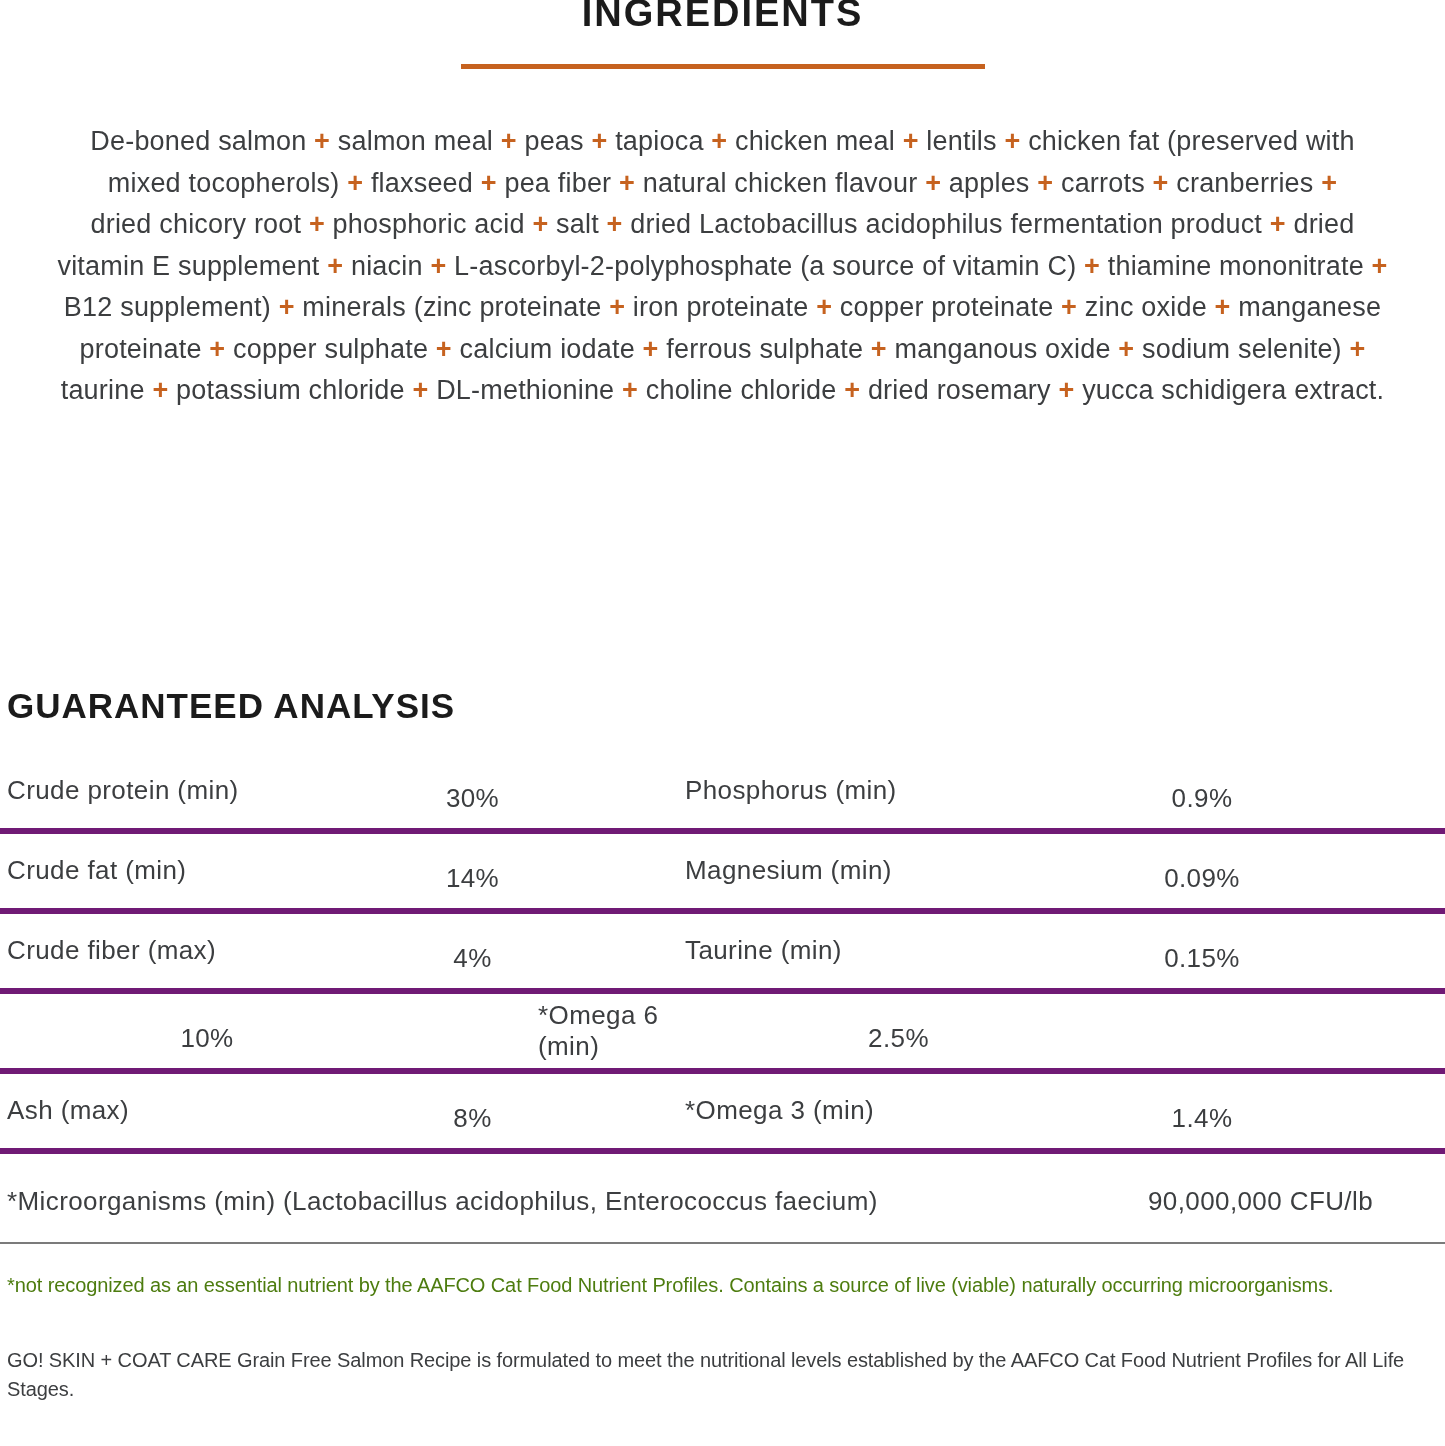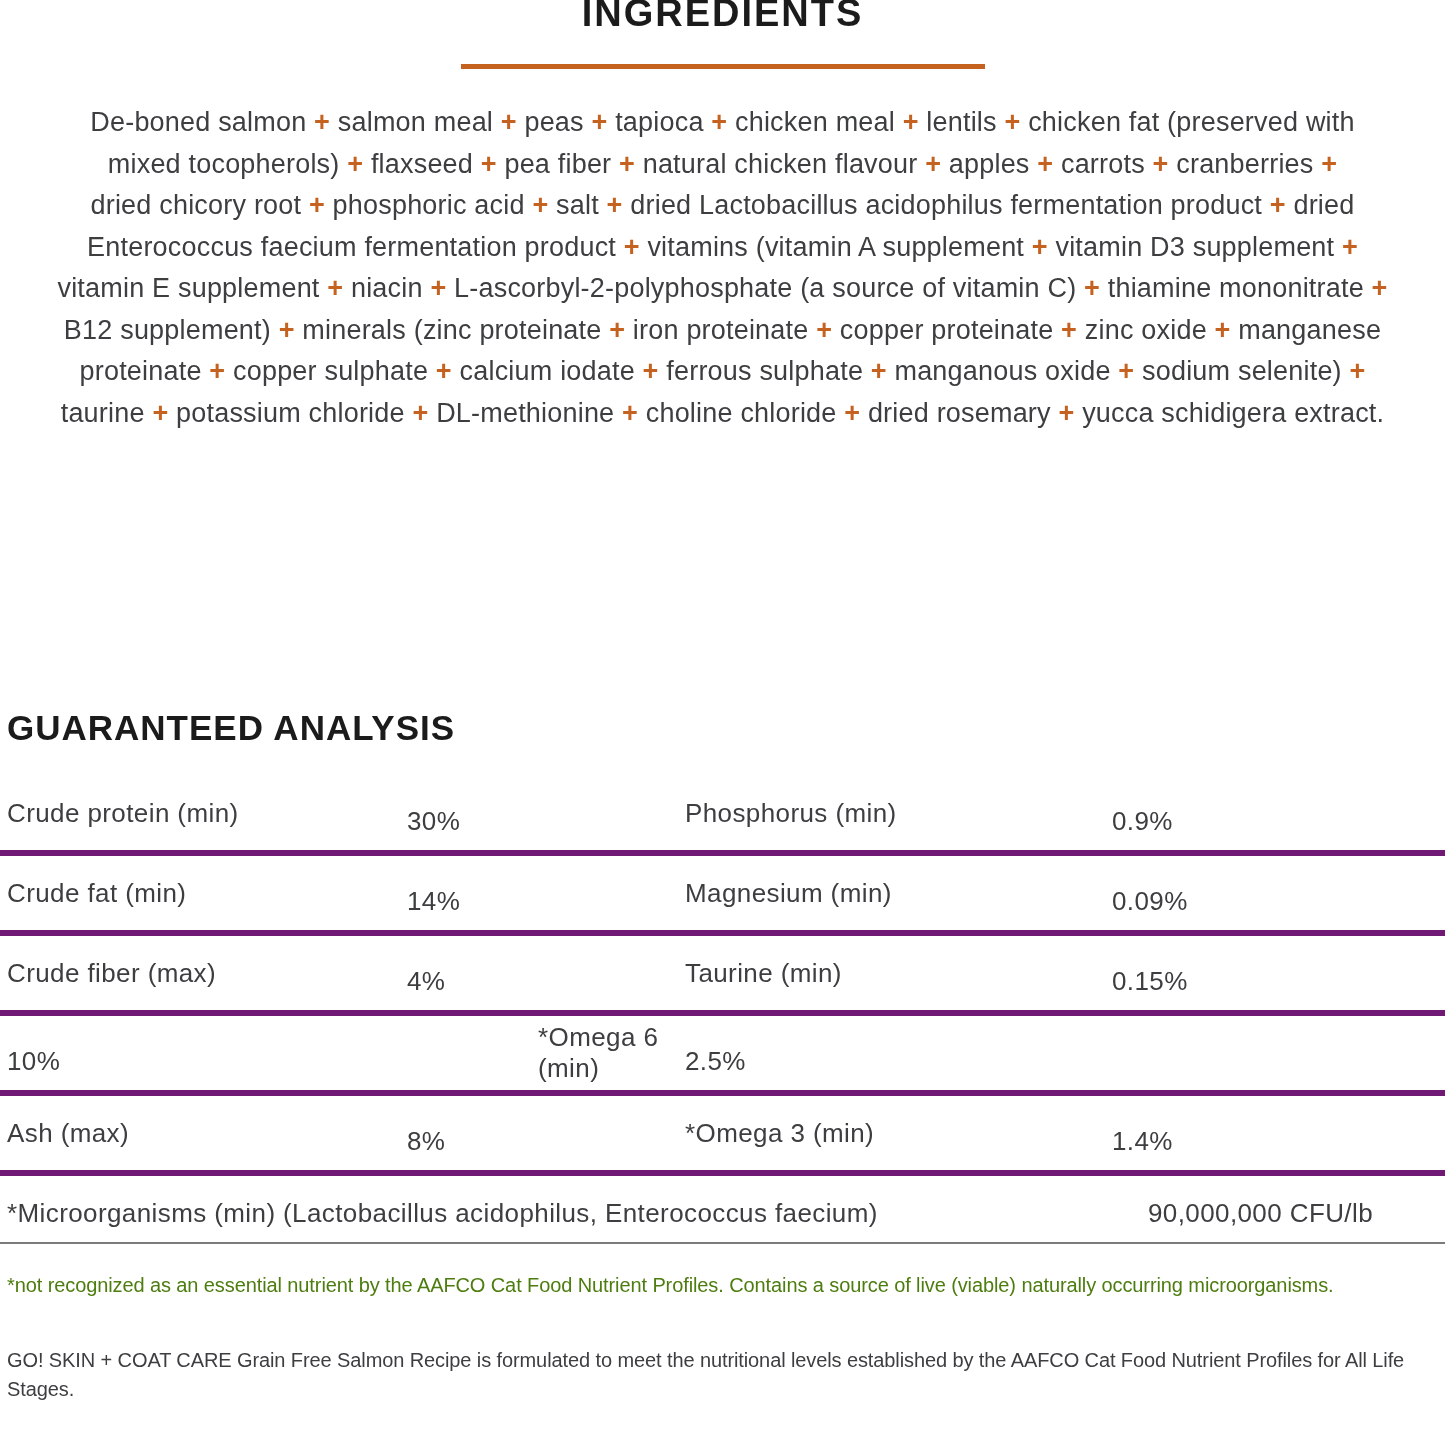--- a/index.html
+++ b/index.html
@@ -18,21 +18,21 @@
     font-size:38px;line-height:40px;font-weight:800;
     letter-spacing:2px;color:#1b1b1b;
   }
   .title-rule{
     width:524px;height:5px;background:#c6621f;border:none;
     margin:31px auto 0 auto;
   }
 
   
   .ing-text{
-    margin-top:33px;
+    margin-top:52px;
     padding:0 8px;
     text-align:center;
     font-size:27px;line-height:41.5px;
     letter-spacing:0.2px;
     color:#3c3e40;
   }
   .plus{color:#c6621f;font-weight:700;}
 
   
   .ga-title{
@@ -44,24 +44,24 @@
   .ga-row{
     box-sizing:border-box;
     height:80px;
     border-bottom:6px solid #701a75;
     display:grid;
     grid-template-columns:400px 131px 147px 1fr 180px;
     align-items:center;
     padding:0 153px 0 7px;
     font-size:26px;letter-spacing:0.4px;
   }
-  .ga-row .val{text-align:left;margin-top:16px;}
+  .ga-row .val{text-align:center;margin-top:16px;}
   .ga-row-full{
     box-sizing:border-box;
-    height:68px;
+    height:90px;
     border-bottom:2px solid #7b7b7b;
     display:flex;justify-content:space-between;align-items:center;
     padding:8px 72px 0 7px;
     font-size:26px;letter-spacing:0.4px;text-align:right;
   }
 
   
   .footnote-1{
     margin:28px 0 0 7px;
     font-size:20px;line-height:26px;letter-spacing:-0.1px;
@@ -79,21 +79,20 @@
 
 <div class="page">
 
   <h1 class="ing-title">INGREDIENTS</h1>
   <div class="title-rule"></div>
 
   <div class="ing-text">
       <div>De-boned salmon <span class="plus">+</span> salmon meal <span class="plus">+</span> peas <span class="plus">+</span> tapioca <span class="plus">+</span> chicken meal <span class="plus">+</span> lentils <span class="plus">+</span> chicken fat (preserved with</div>
       <div>mixed tocopherols) <span class="plus">+</span> flaxseed <span class="plus">+</span> pea fiber <span class="plus">+</span> natural chicken flavour <span class="plus">+</span> apples <span class="plus">+</span> carrots <span class="plus">+</span> cranberries <span class="plus">+</span></div>
       <div>dried chicory root <span class="plus">+</span> phosphoric acid <span class="plus">+</span> salt <span class="plus">+</span> dried Lactobacillus acidophilus fermentation product <span class="plus">+</span> dried</div>
-      <div>Enterococcus faecium fermentation product <span class="plus">+</span> vitamins (vitamin A supplement <span class="plus">+</span> vitamin D3 supplement <span class="plus">+</span></div>
       <div>vitamin E supplement <span class="plus">+</span> niacin <span class="plus">+</span> L-ascorbyl-2-polyphosphate (a source of vitamin C) <span class="plus">+</span> thiamine mononitrate <span class="plus">+</span></div>
       <div>B12 supplement) <span class="plus">+</span> minerals (zinc proteinate <span class="plus">+</span> iron proteinate <span class="plus">+</span> copper proteinate <span class="plus">+</span> zinc oxide <span class="plus">+</span> manganese</div>
       <div>proteinate <span class="plus">+</span> copper sulphate <span class="plus">+</span> calcium iodate <span class="plus">+</span> ferrous sulphate <span class="plus">+</span> manganous oxide <span class="plus">+</span> sodium selenite) <span class="plus">+</span></div>
       <div>taurine <span class="plus">+</span> potassium chloride <span class="plus">+</span> DL-methionine <span class="plus">+</span> choline chloride <span class="plus">+</span> dried rosemary <span class="plus">+</span> yucca schidigera extract.</div>
     </div>
 
   <h2 class="ga-title">GUARANTEED ANALYSIS</h2>
 
   <div class="ga-table">
       <div class="ga-row">

